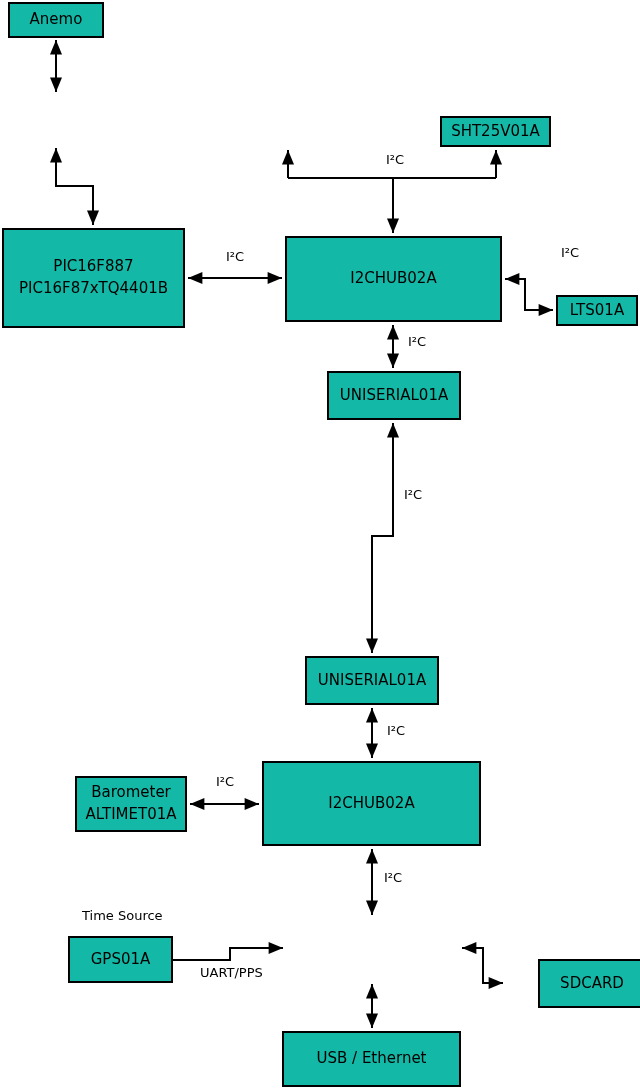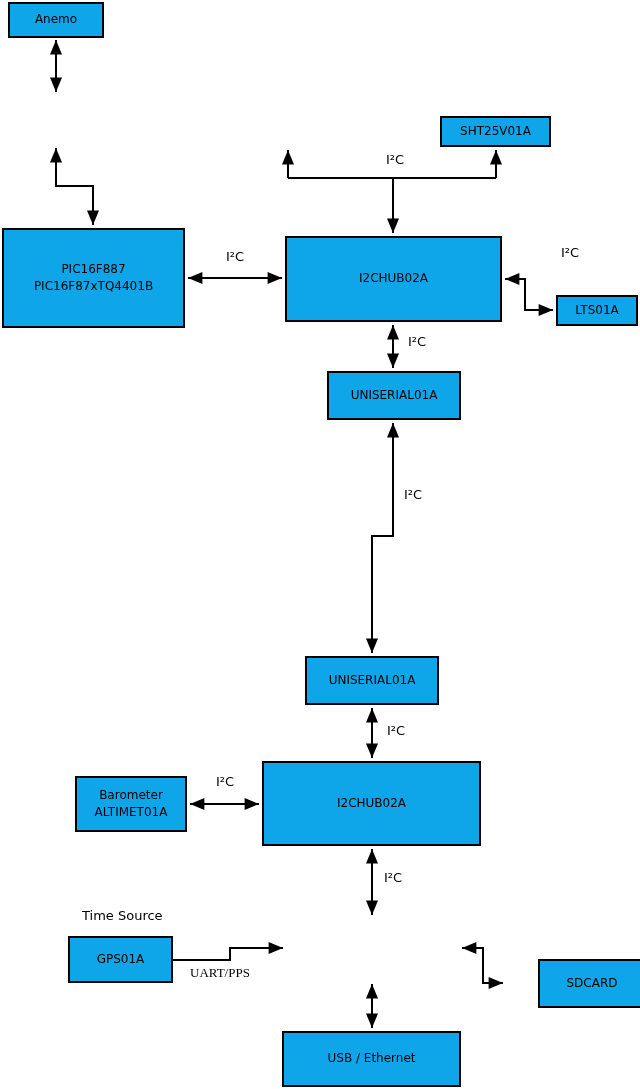--- a/index.html
+++ b/index.html
@@ -21,27 +21,27 @@
   }
   .edges path {
     stroke: #000000;
     stroke-width: 2;
     fill: none;
   }
   .node {
     position: absolute;
     box-sizing: border-box;
     border: 2px solid #000000;
-    background: #0ea5e9;
+    background: #14b8a6;
     display: flex;
     align-items: center;
     justify-content: center;
     text-align: center;
     white-space: pre-line;
-    font-size: 12px;
+    font-size: 15px;
     line-height: 1.45;
     color: #000000;
   }
   .edge-label {
     position: absolute;
     font-size: 13px;
     color: #000000;
     white-space: nowrap;
   }
 </style>
@@ -119,15 +119,15 @@
   <div class="edge-label" style="left:404px; top:487px;">I²C</div>
 
   <div class="edge-label" style="left:387px; top:723px;">I²C</div>
 
   <div class="edge-label" style="left:216px; top:774px;">I²C</div>
 
   <div class="edge-label" style="left:384px; top:870px;">I²C</div>
 
   <div class="edge-label" style="left:82px; top:908px;">Time Source</div>
 
-  <div class="edge-label" style="left:190px; top:965px;font-family:Liberation Serif, serif;">UART/PPS</div>
+  <div class="edge-label" style="left:200px; top:965px;">UART/PPS</div>
 
 </div>
 
 </body></html>

